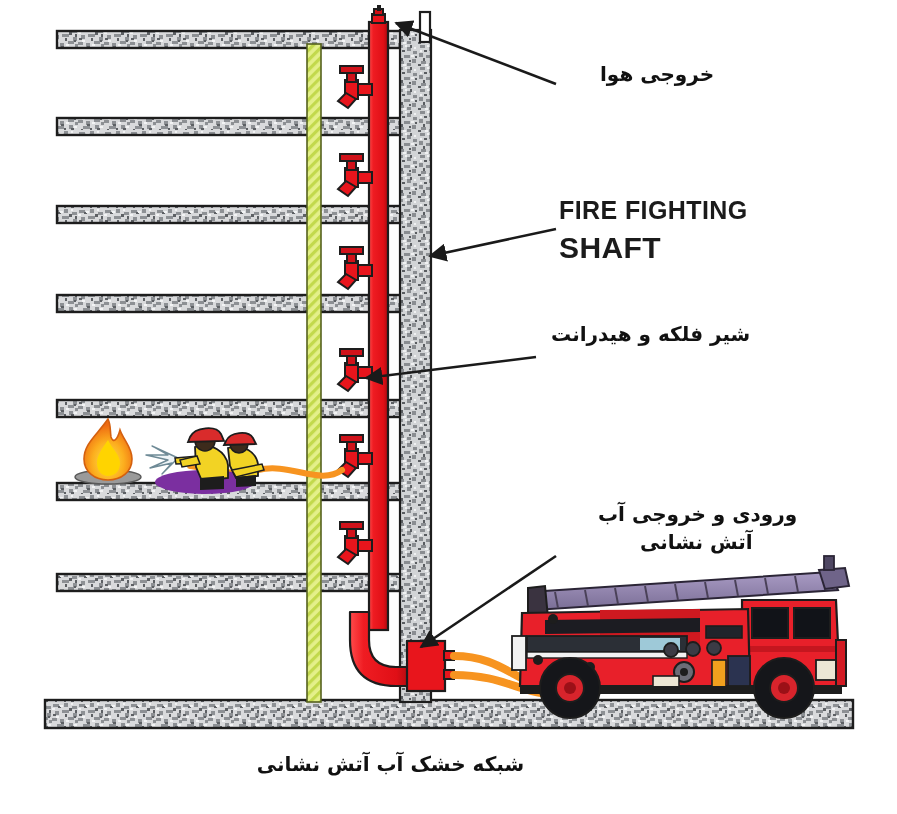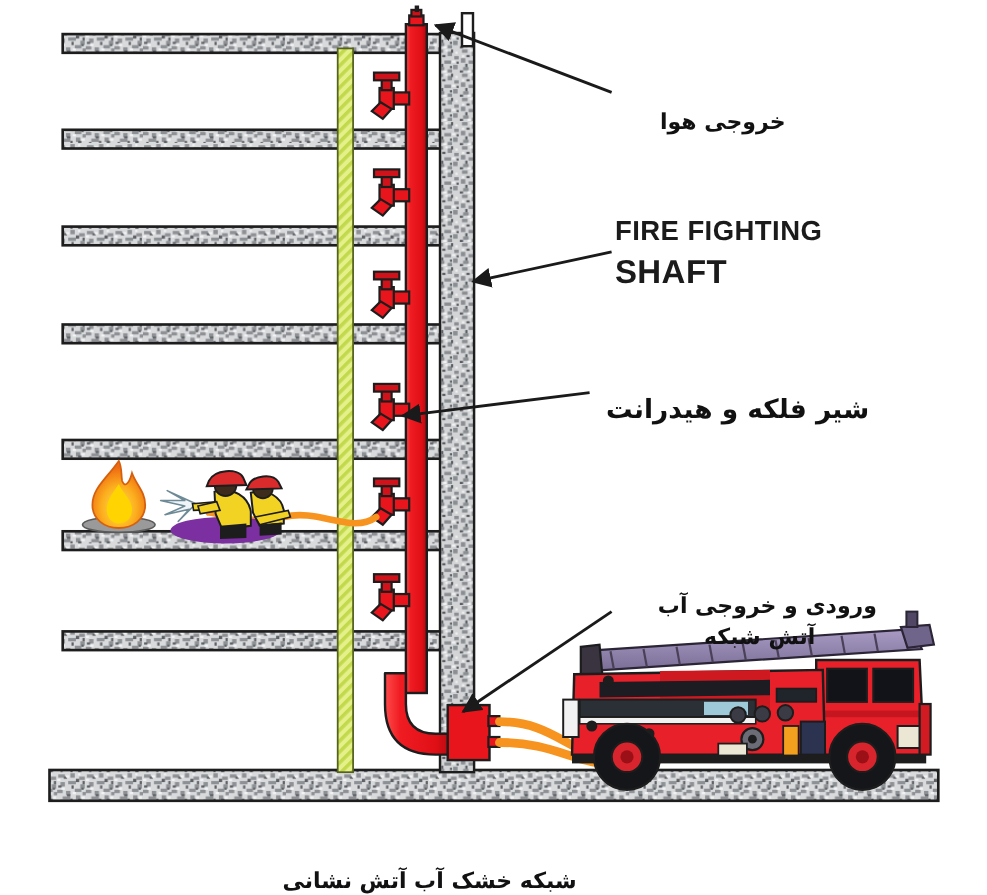--- a/index.html
+++ b/index.html
@@ -1,21 +1,21 @@
 <!DOCTYPE html>
 <html><head>
 <meta charset="utf-8">
 <style>
   html,body{margin:0;padding:0;background:#fff;}
   body{width:897px;height:814px;position:relative;overflow:hidden;
        font-family:"Liberation Sans",sans-serif;}
   #stage{position:absolute;inset:0;width:897px;height:814px;}
   .lbl{position:absolute;white-space:pre;}
   .fa{font-family:"DejaVu Sans","Liberation Sans",sans-serif;
-      direction:rtl;unicode-bidi:bidi-override;font-weight:bold;color:#111;margin-top:36px;}
+      direction:rtl;unicode-bidi:bidi-override;font-weight:bold;color:#111;}
   .en{font-family:"Liberation Sans",sans-serif;font-weight:bold;color:#1b1b1b;
       letter-spacing:.4px;}
   svg{display:block;}
 </style>
 </head>
 <body>
 
 <div id="stage">
 
   <svg width="897" height="814" viewBox="0 0 897 814">
@@ -329,20 +329,20 @@
       <path d="M536,357 L366,378" marker-end="url(#arrow)"></path>
       <path d="M556,556 L421,647" marker-end="url(#arrow)"></path>
     </g>
   </svg>
 
   <div class="lbl fa" style="left:600px;top:62px;font-size:20px;">خروجی هوا</div>
 
   <div class="lbl en" style="left:559px;top:196px;font-size:25px;text-align:right;">FIRE FIGHTING</div>
   <div class="lbl en" style="left:559px;top:231px;font-size:30px;">SHAFT</div>
 
-  <div class="lbl fa" style="left:551px;top:322px;font-size:24px;">شیر فلکه و هیدرانت</div>
+  <div class="lbl fa" style="left:551px;top:322px;font-size:20px;">شیر فلکه و هیدرانت</div>
 
   <div class="lbl fa" style="left:598px;top:502px;font-size:20px;text-align:right;">ورودی و خروجی آب</div>
-  <div class="lbl fa" style="left:640px;top:530px;font-size:20px;">آتش شبکه</div>
+  <div class="lbl fa" style="left:640px;top:530px;font-size:20px;">آتش نشانی</div>
 
   <div class="lbl fa" style="left:0;top:752px;width:781px;text-align:center;font-size:20px;">شبکه خشک آب آتش نشانی</div>
 
 </div>
 
 </body></html>

